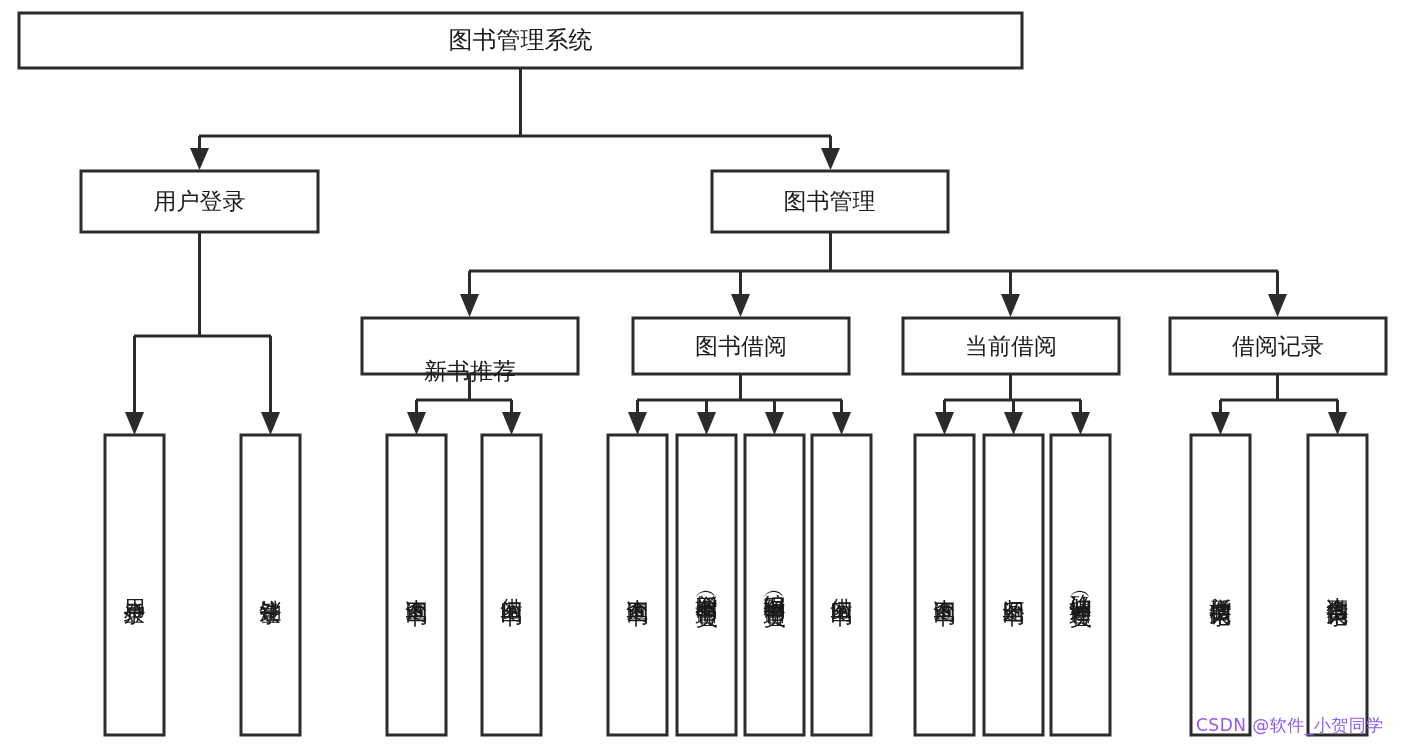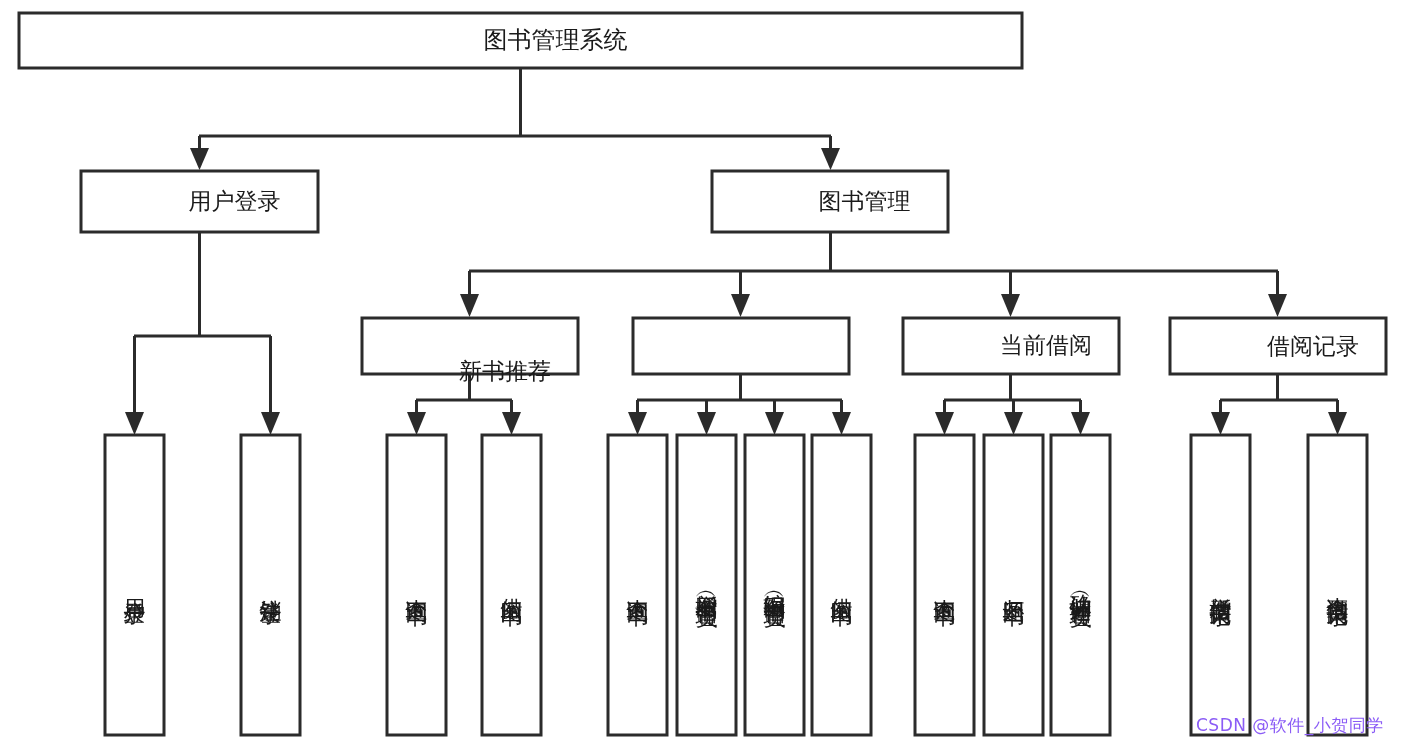--- a/index.html
+++ b/index.html
@@ -48,21 +48,20 @@
     justify-content: center;
     color: #1a1a1a;
     font-family: "DejaVu Sans", "Liberation Sans", sans-serif;
     pointer-events: none;
     text-align: center;
     line-height: 1.08;
   }
   .node-label.horizontal {
     writing-mode: horizontal-tb;
     font-size: 23px;
-    padding-left: 35px;
   }
   .node-label.vertical {
     writing-mode: vertical-rl;
     text-orientation: upright;
     font-size: 22px;
     letter-spacing: 2px;
   }
   .node-label.root {
     font-size: 24px;
   }
@@ -173,21 +172,22 @@
     <rect class="node-box" x="1191" y="435" width="59" height="300"></rect>
     <rect class="node-box" x="1308" y="435" width="59" height="300"></rect>
   </svg>
 
   <div class="node-label horizontal root" style="left:19px; top:13px; width:1003px; height:55px;">图书管理系统</div>
 
   <div class="node-label horizontal" style="left:81px; top:171px; width:237px; height:61px;">用户登录</div>
   <div class="node-label horizontal" style="left:712px; top:171px; width:235px; height:61px;">图书管理</div>
 
   <div class="node-label horizontal" style="left:362px; top:318px; width:216px; height:56px;margin-top:25px;">新书推荐</div>
-  <div class="node-label horizontal" style="left:903px; top:318px; width:216px; height:56px;font-family:Liberation Serif, serif;">当前借阅</div>
+  <div class="node-label horizontal" style="left:633px; top:318px; width:216px; height:56px;">图书借阅</div>
+  <div class="node-label horizontal" style="left:903px; top:318px; width:216px; height:56px;">当前借阅</div>
   <div class="node-label horizontal" style="left:1170px; top:318px; width:216px; height:56px;">借阅记录</div>
 
   <div class="node-label vertical" style="left:105px; top:435px; width:59px; height:300px;">用户登录</div>
   <div class="node-label vertical" style="left:241px; top:435px; width:59px; height:300px;">注销登录</div>
 
   <div class="node-label vertical" style="left:387px; top:435px; width:59px; height:300px;">查询图书</div>
   <div class="node-label vertical" style="left:482px; top:435px; width:59px; height:300px;">借阅图书</div>
 
   <div class="node-label vertical" style="left:608px; top:435px; width:59px; height:300px;">查询图书</div>
   <div class="node-label vertical" style="left:677px; top:435px; width:59px; height:300px;">新增图书（管理员）</div>

